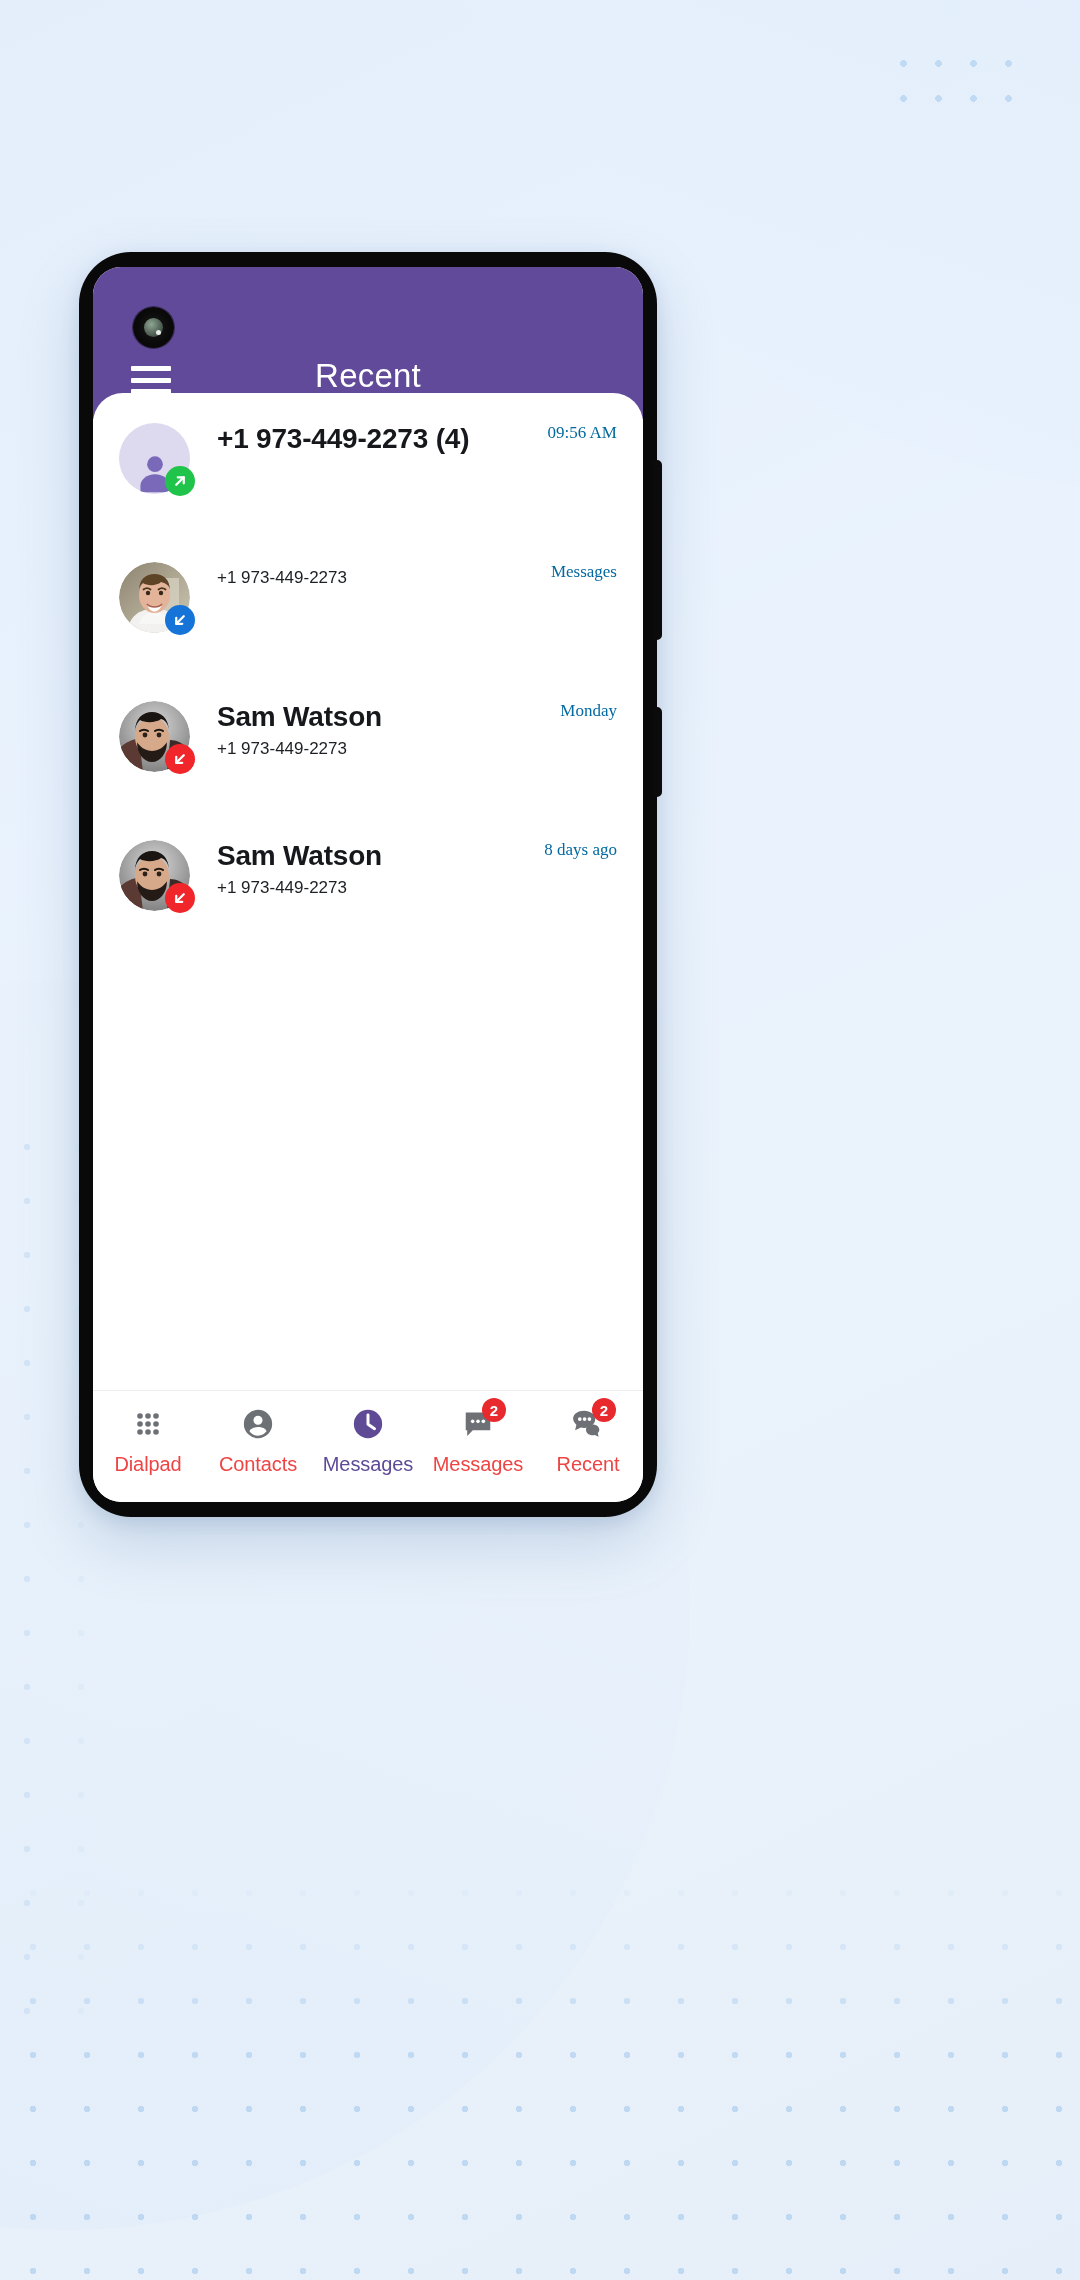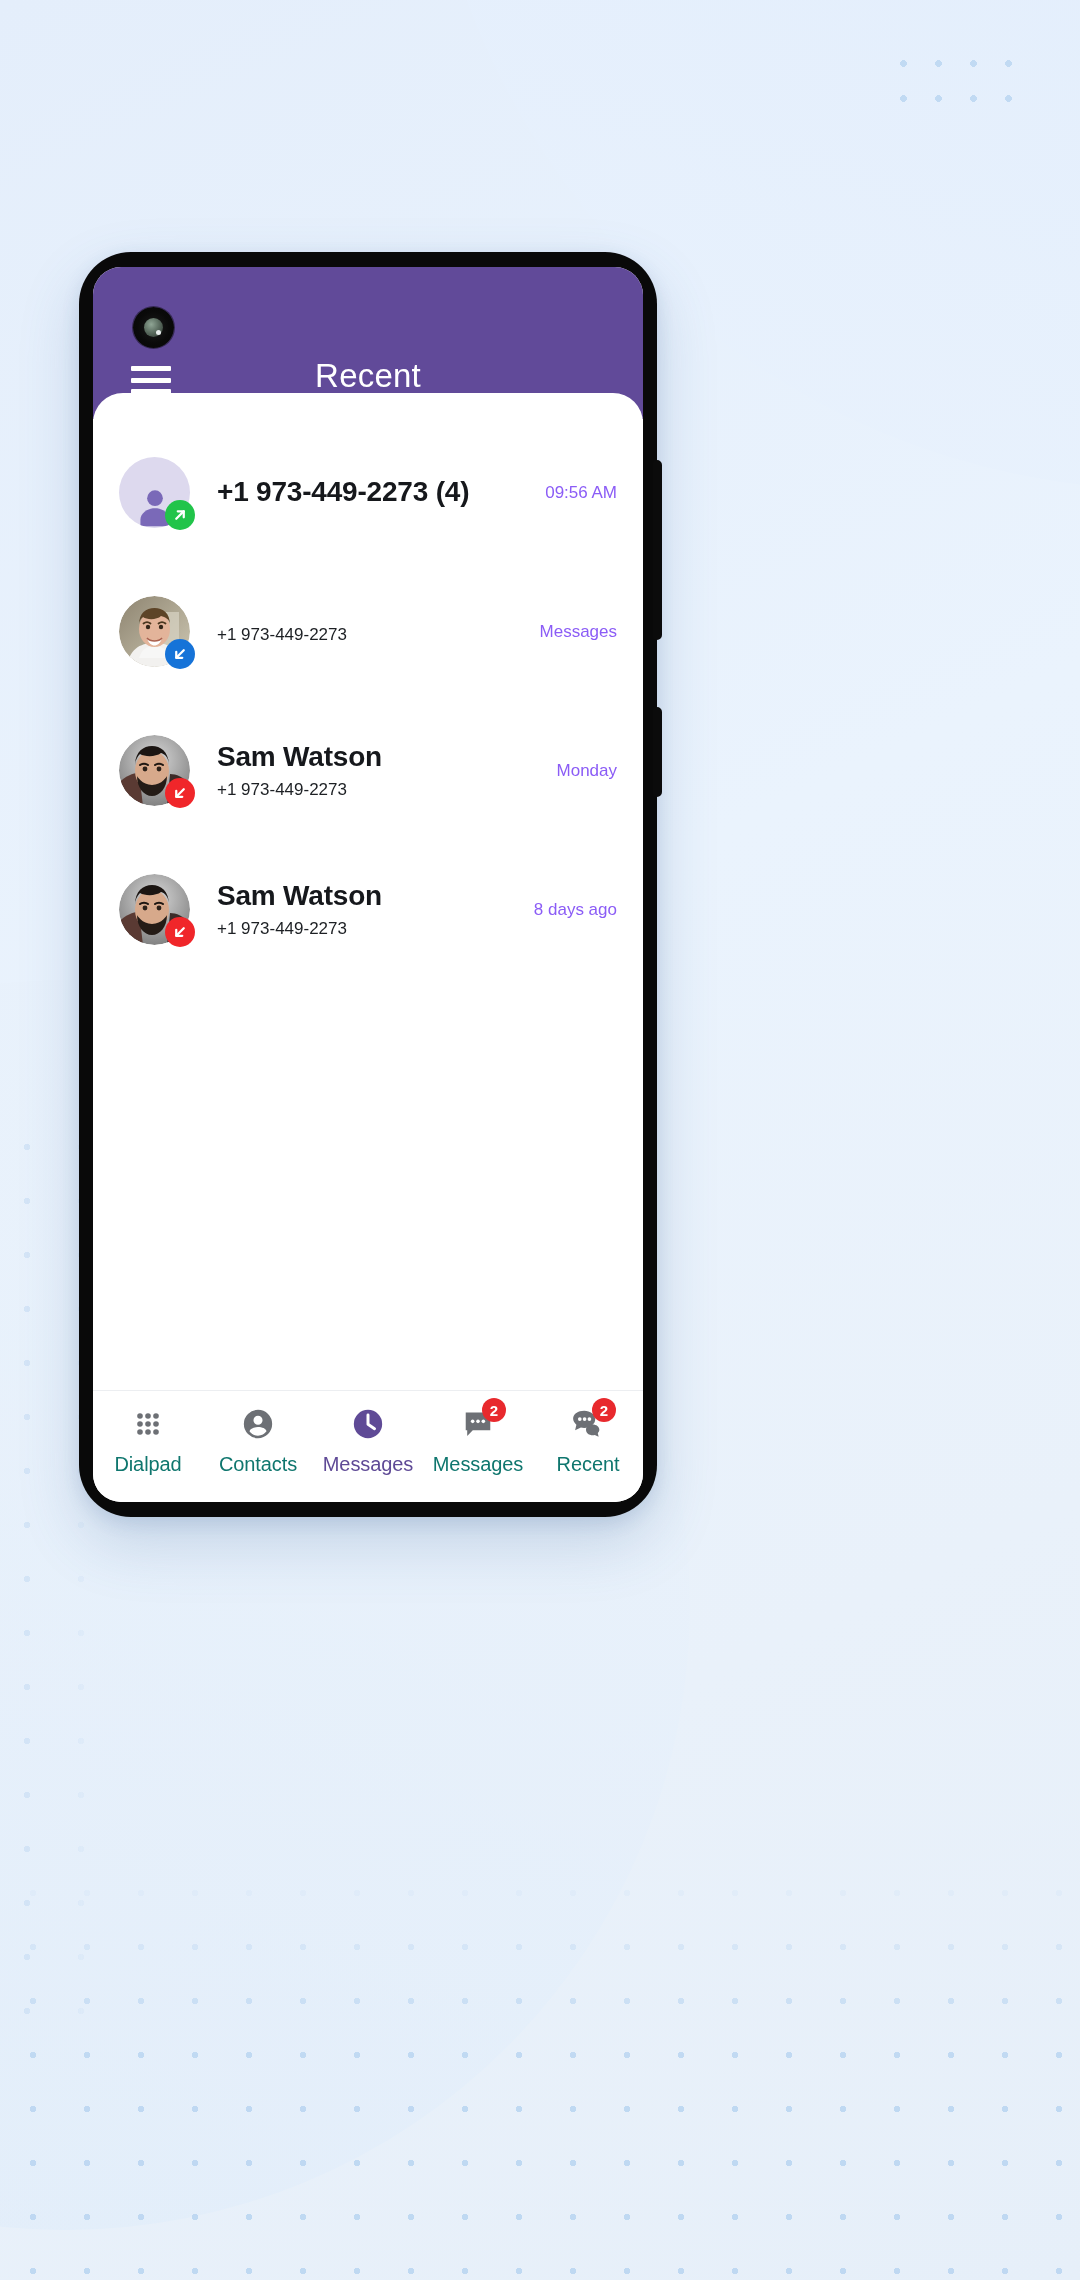--- a/index.html
+++ b/index.html
@@ -137,21 +137,20 @@
     border-radius:30px 30px 0 0;
     margin-top:-26px;
     position:relative;
     z-index:2;
     padding-top:30px;
     overflow:hidden;
   }
 
   .call-row {
     display:flex;
-    align-items:center;
     padding:0 26px 0 26px;
     height:139px;
     cursor:pointer;
   }
   .avatar-wrap { position:relative; width:71px; height:71px; flex:none; }
   .avatar {
     width:71px; height:71px; border-radius:50%;
     overflow:hidden;
     display:block;
   }
@@ -181,25 +180,26 @@
     line-height:1.15;
   }
   .row-sub {
     font-size:17px;
     color:#1d2024;
     margin-top:6px;
     white-space:nowrap;
   }
   .row-time {
     font-size:17px;
-    color:#8b5cf6;
+    color:#0369a1;
     flex:none;
     padding-left:8px;
     text-align:right;
     white-space:nowrap;
+    font-family:Liberation Serif, serif;
   }
 
   
   #bottom-nav {
     flex:none;
     height:112px;
     background:#fff;
     border-top:1px solid #eceef1;
     display:flex;
     align-items:flex-start;
@@ -207,21 +207,21 @@
   }
   .nav-item {
     flex:1;
     display:flex; flex-direction:column;
     align-items:center;
     gap:10px;
     cursor:pointer;
   }
   .nav-icon { position:relative; width:38px; height:38px; display:flex; align-items:center; justify-content:center; }
   .nav-icon svg { display:block; }
-  .nav-label { font-size:20px; color:#0f766e; letter-spacing:-.1px; }
+  .nav-label { font-size:20px; color:#ef4444; letter-spacing:-.1px; }
   .nav-item.active .nav-label { color:#5f4a96; }
   .nav-badge {
     position:absolute; top:-7px; right:-9px;
     min-width:24px; height:24px;
     border-radius:12px;
     background:#e8292d;
     color:#fff;
     font-size:15px;
     font-weight:bold;
     display:flex; align-items:center; justify-content:center;

